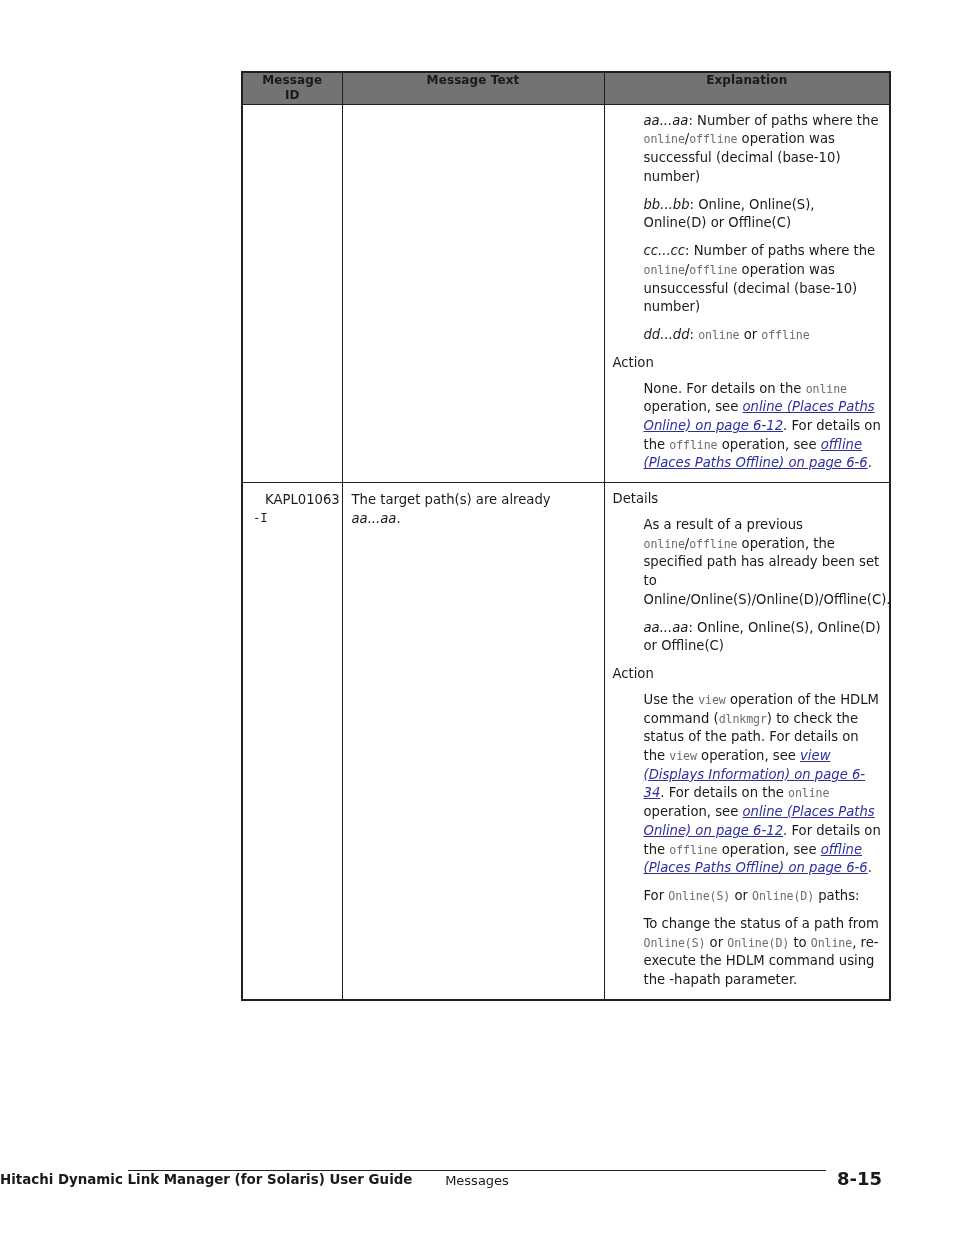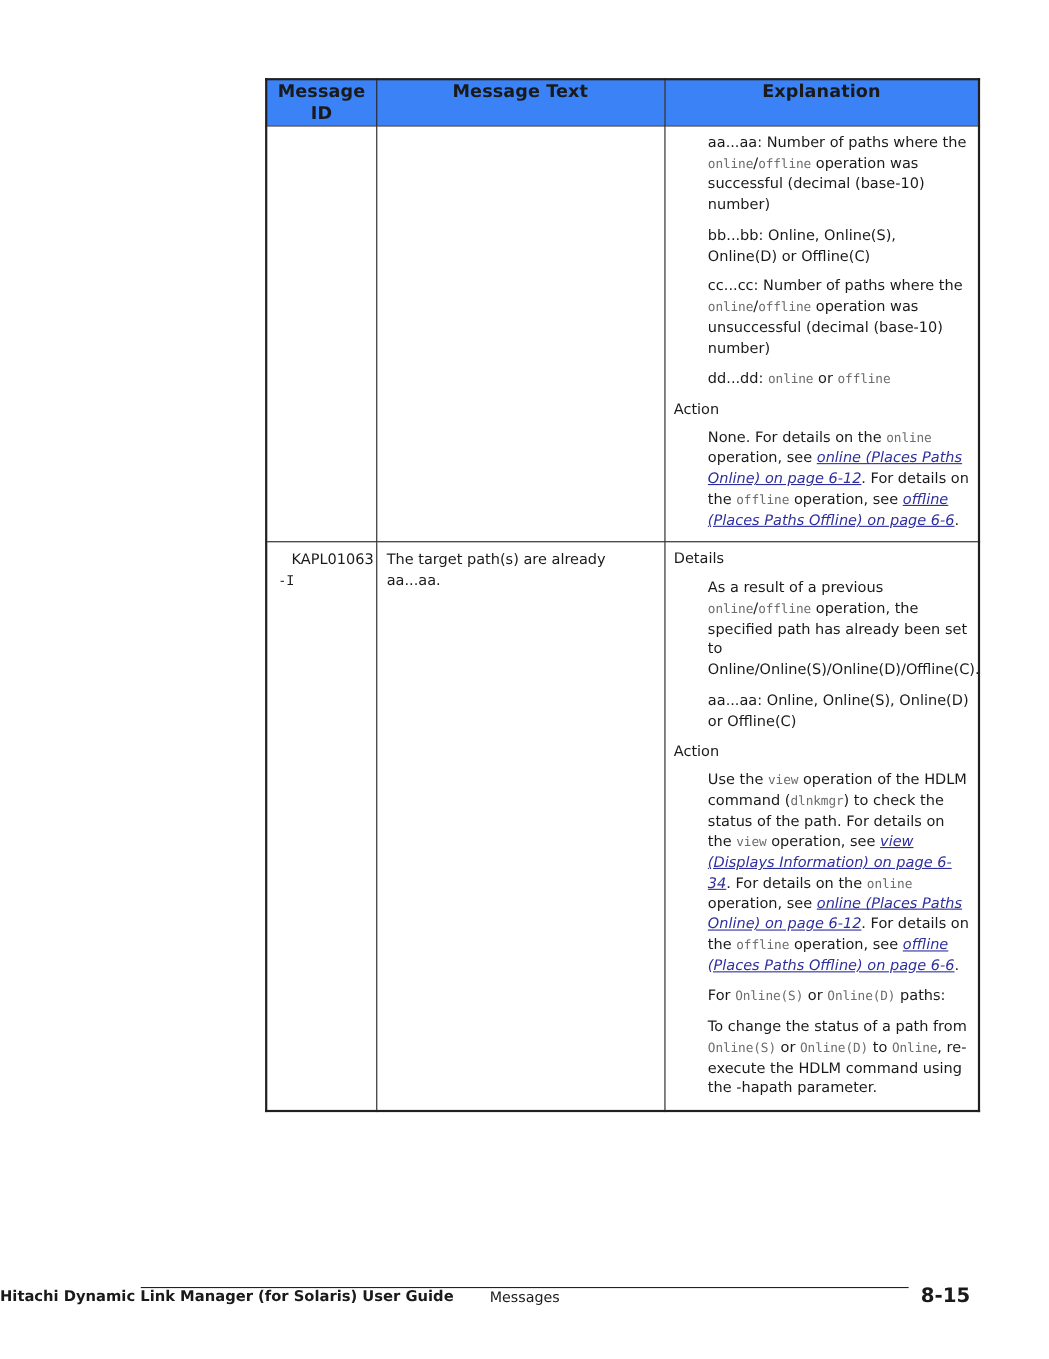--- a/index.html
+++ b/index.html
@@ -39,24 +39,24 @@
   .msg-table col.c-expl { width: 286px; }
 
   .msg-table th,
   .msg-table td {
     border: 1px solid #231f20;
     vertical-align: top;
     padding: 0;
   }
 
   thead th {
-    background: #3b82f6;
+    background: #737373;
     border-bottom: 2.5px solid #231f20;
     text-align: center;
-    font-size: 16px;
+    font-size: 12px;
     font-weight: bold;
     line-height: 1.28;
     padding: 10px 4px 12px 4px;
     letter-spacing: 0.1px;
   }
 
   
   .cell {
     font-size: 13.2px;
     line-height: 1.42;
@@ -88,20 +88,21 @@
   }
   .indent:last-child { margin-bottom: 0; }
 
   .mono {
     font-family: "DejaVu Sans Mono", monospace;
     font-size: 11.6px;
     color: #6d6d6d;
     letter-spacing: -0.1px;
   }
   .ital {
+    font-style: italic;
   }
   .lnk {
     color: #2e2e9e;
     font-style: italic;
     text-decoration: underline;
     cursor: pointer;
   }
   .lnk .mono-lnk {
     font-family: "DejaVu Sans", sans-serif;
     font-style: italic;

